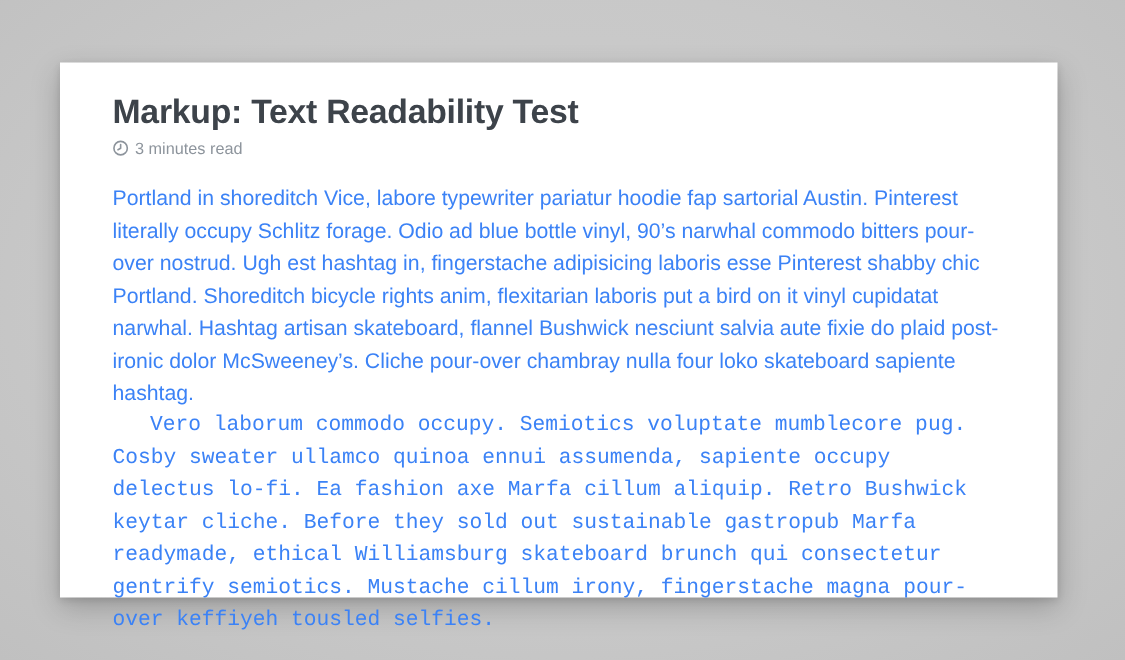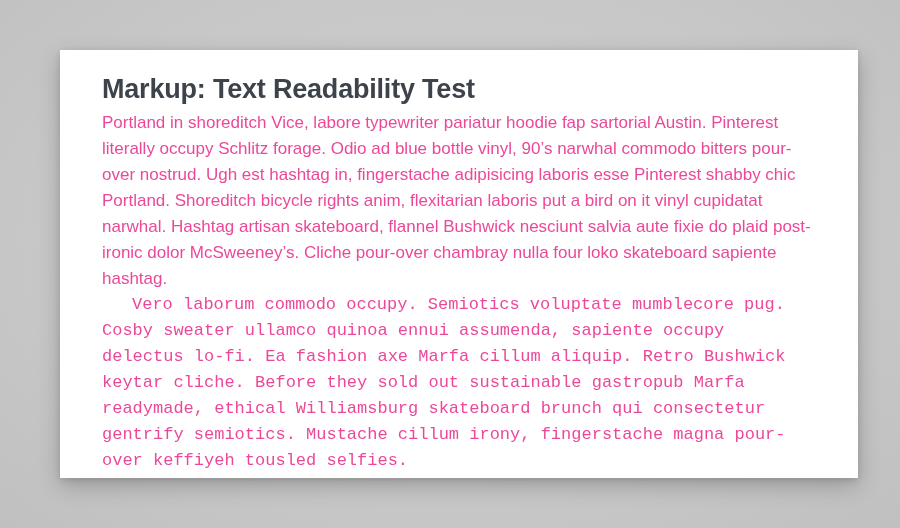--- a/index.html
+++ b/index.html
@@ -8,21 +8,21 @@
     height: 528px;
     overflow: hidden;
     font-family: "Liberation Sans", "DejaVu Sans", sans-serif;
   }
   body {
     background: radial-gradient(ellipse at 50% 45%, #cecece 0%, #c8c8c8 60%, #c0c0c0 100%);
     position: relative;
   }
   .article-card {
     position: absolute;
-    left: 60px;
+    left: 48px;
     top: 50px;
     width: 798px;
     height: 428px;
     background: #ffffff;
     box-shadow: 0 8px 22px rgba(0,0,0,0.22), 0 2px 6px rgba(0,0,0,0.12);
     padding: 22px 42px 30px 42px;
   }
   .page-title {
     font-size: 27px;
     font-weight: bold;
@@ -38,35 +38,42 @@
     color: #8d949c;
     font-size: 13px;
   }
   .clock-icon {
     width: 13px;
     height: 13px;
     display: inline-block;
     flex: 0 0 auto;
   }
   .article-body {
-    margin-top: 4px;
+    margin-top: 20px;
     font-size: 17px;
     line-height: 26px;
-    color: #ec4899;
+    color: #3b82f6;
     width: 714px;
   }
   .article-body p { margin: 0; }
   .article-body p.indented { text-indent: 30px; font-family: Liberation Mono, monospace; }
 </style>
 </head>
 <body>
 
 <div class="article-card">
 
   <h1 class="page-title">Markup: Text Readability Test</h1>
 
+  <div class="post-meta">
+    <svg class="clock-icon" viewBox="0 0 16 16" fill="none" stroke="#8d949c" stroke-width="1.6">
+      <circle cx="8" cy="8" r="6.6"></circle>
+      <path d="M8 4.4 L8 8.2 L5.4 9.6" stroke-linecap="round" stroke-linejoin="round"></path>
+    </svg>
+    <span>3 minutes read</span>
+  </div>
 
   <div class="article-body">
     <p>Portland in shoreditch Vice, labore typewriter pariatur hoodie fap sartorial Austin. Pinterest literally occupy Schlitz forage. Odio ad blue bottle vinyl, 90’s narwhal commodo bitters pour-over nostrud. Ugh est hashtag in, fingerstache adipisicing laboris esse Pinterest shabby chic Portland. Shoreditch bicycle rights anim, flexitarian laboris put a bird on it vinyl cupidatat narwhal. Hashtag artisan skateboard, flannel Bushwick nesciunt salvia aute fixie do plaid post-ironic dolor McSweeney’s. Cliche pour-over chambray nulla four loko skateboard sapiente hashtag.</p>
     <p class="indented">Vero laborum commodo occupy. Semiotics voluptate mumblecore pug. Cosby sweater ullamco quinoa ennui assumenda, sapiente occupy delectus lo-fi. Ea fashion axe Marfa cillum aliquip. Retro Bushwick keytar cliche. Before they sold out sustainable gastropub Marfa readymade, ethical Williamsburg skateboard brunch qui consectetur gentrify semiotics. Mustache cillum irony, fingerstache magna pour-over keffiyeh tousled selfies.</p>
   </div>
 
 </div>
 
 </body></html>

